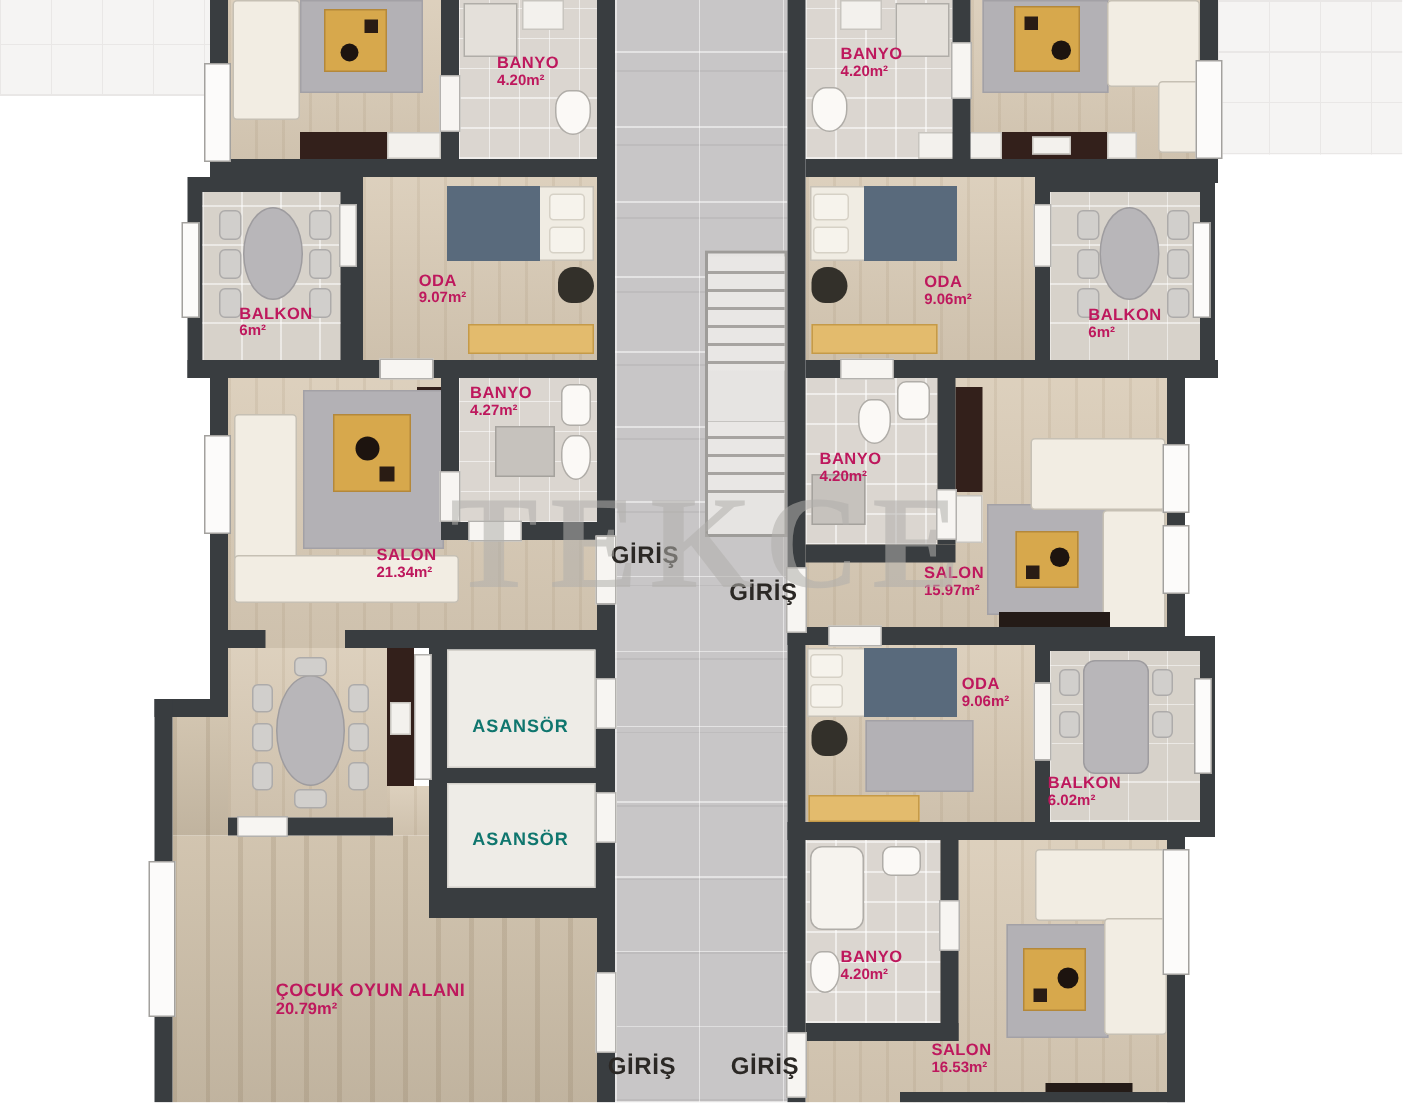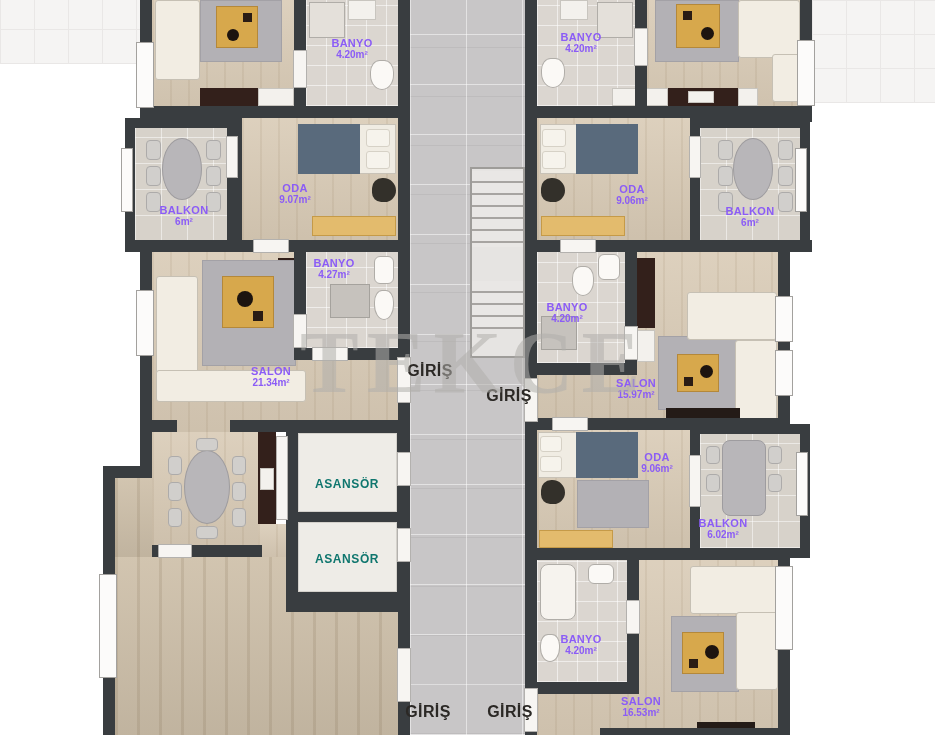--- a/index.html
+++ b/index.html
@@ -47,21 +47,21 @@
   .toilet{background:#fbf9f6;border:1px solid #b0ada8;border-radius:40% 40% 50% 50%;}
   .sink{background:#fbf9f6;border:1px solid #b0ada8;border-radius:6px;}
   .shower{background:#e4e0da;border:1px solid #b0ada8;}
   .showerg{background:#c6c2bd;border:1px solid #a5a29d;}
   .tub{background:#f6f3ee;border:1px solid #b0ada8;border-radius:8px;}
   .tv{background:#241b17;}
   .elevcell{background:#eeece7;border:1px solid #d4d1cb;}
   .stairs{background:#e6e4e2;border:2px solid #9e9c99;}
   .treads{background:repeating-linear-gradient(180deg,#e9e7e5 0 10px,#a7a4a1 10px 12px);}
 
-  .lbl{transform:translate(-50%,-50%);text-align:center;white-space:nowrap;color:#8b5cf6;}
+  .lbl{transform:translate(-50%,-50%);text-align:left;white-space:nowrap;color:#be185d;}
   .lbl .rn{display:block;font-size:11px;font-weight:bold;letter-spacing:.3px;}
   .lbl .ra{display:block;font-size:10px;font-weight:bold;}
   .giris{transform:translate(-50%,-50%);font-size:16px;font-weight:bold;color:#2b2825;letter-spacing:.4px;white-space:nowrap;}
   .asansor{transform:translate(-50%,-50%);font-size:12px;font-weight:bold;color:#0f766e;letter-spacing:.6px;white-space:nowrap;}
   .biglbl .rn{font-size:12px;}
   .biglbl .ra{font-size:11px;}
   .watermark{font-size:88px;font-weight:bold;color:rgba(177,174,171,.55);letter-spacing:8px;
              font-family:"Liberation Serif", serif;}
 </style>
 </head>
@@ -346,20 +346,24 @@
   <div class="lbl" style="left:657px;top:462px">
     <span class="rn">ODA</span>
     <span class="ra">9.06m²</span>
   </div>
   <div class="lbl" style="left:723px;top:528px">
     <span class="rn">BALKON</span>
     <span class="ra">6.02m²</span>
   </div>
   <div class="asansor" style="left:347px;top:484px">ASANSÖR</div>
   <div class="asansor" style="left:347px;top:559px">ASANSÖR</div>
+  <div class="lbl biglbl" style="left:247px;top:666px">
+    <span class="rn">ÇOCUK OYUN ALANI</span>
+    <span class="ra">20.79m²</span>
+  </div>
   <div class="lbl" style="left:581px;top:644px">
     <span class="rn">BANYO</span>
     <span class="ra">4.20m²</span>
   </div>
   <div class="lbl" style="left:641px;top:706px">
     <span class="rn">SALON</span>
     <span class="ra">16.53m²</span>
   </div>
   <div class="giris" style="left:430px;top:371px">GİRİŞ</div>
   <div class="giris" style="left:509px;top:396px">GİRİŞ</div>

